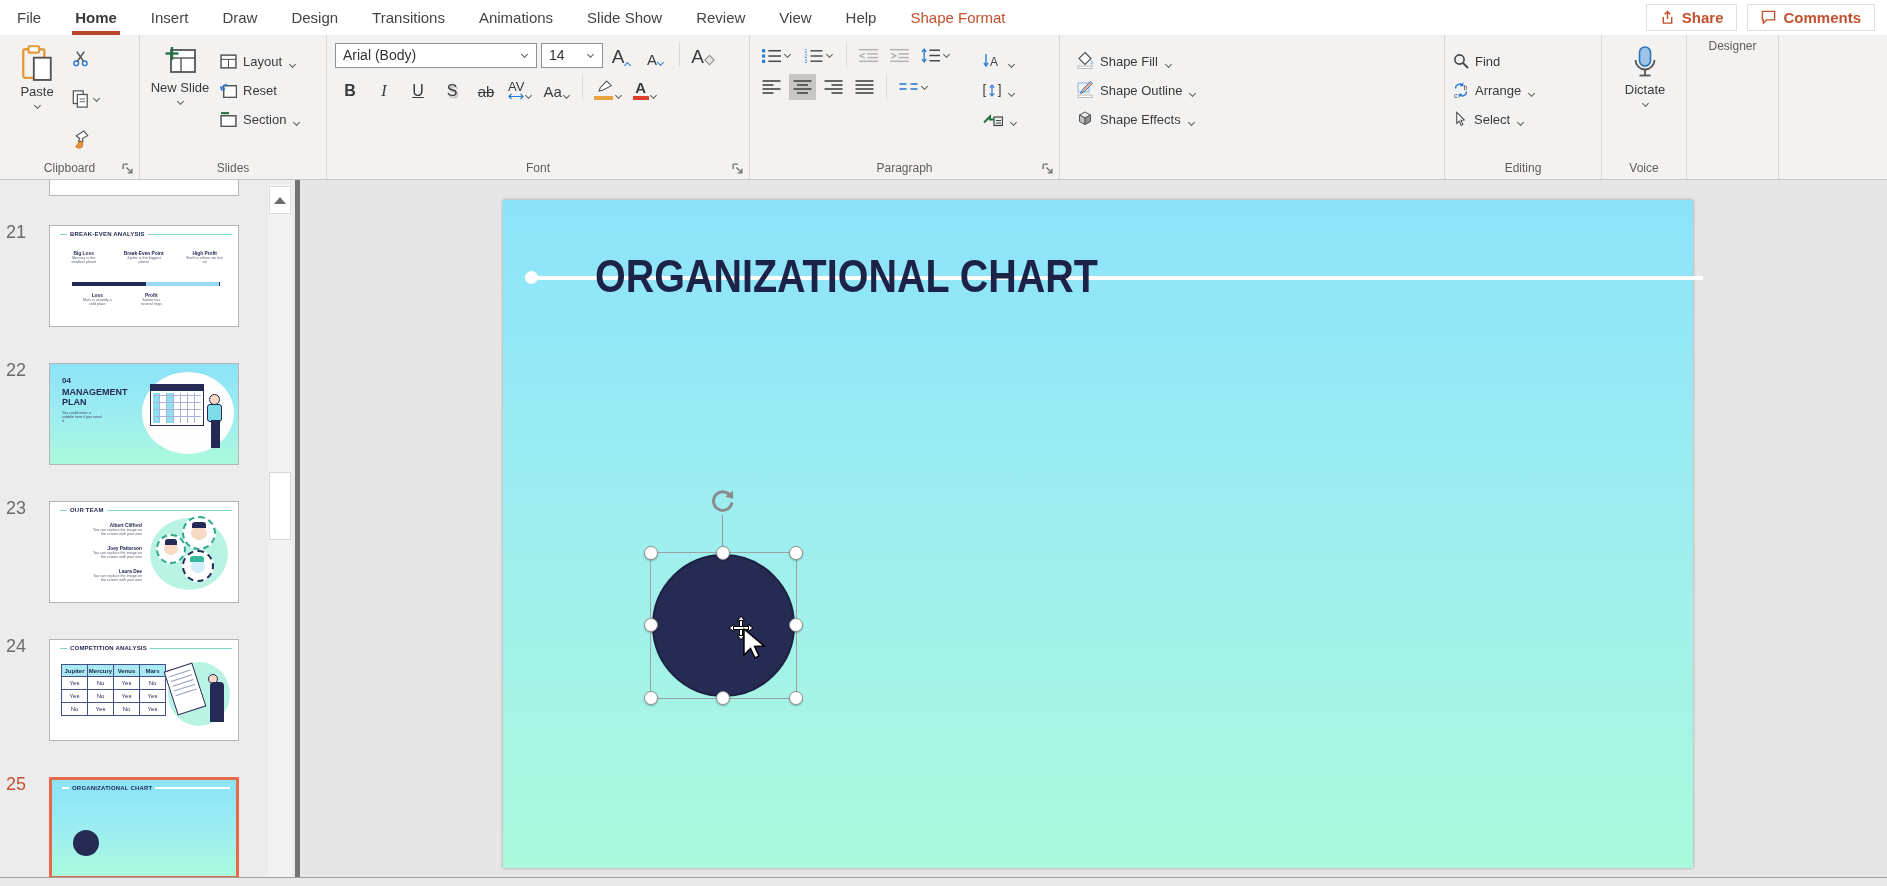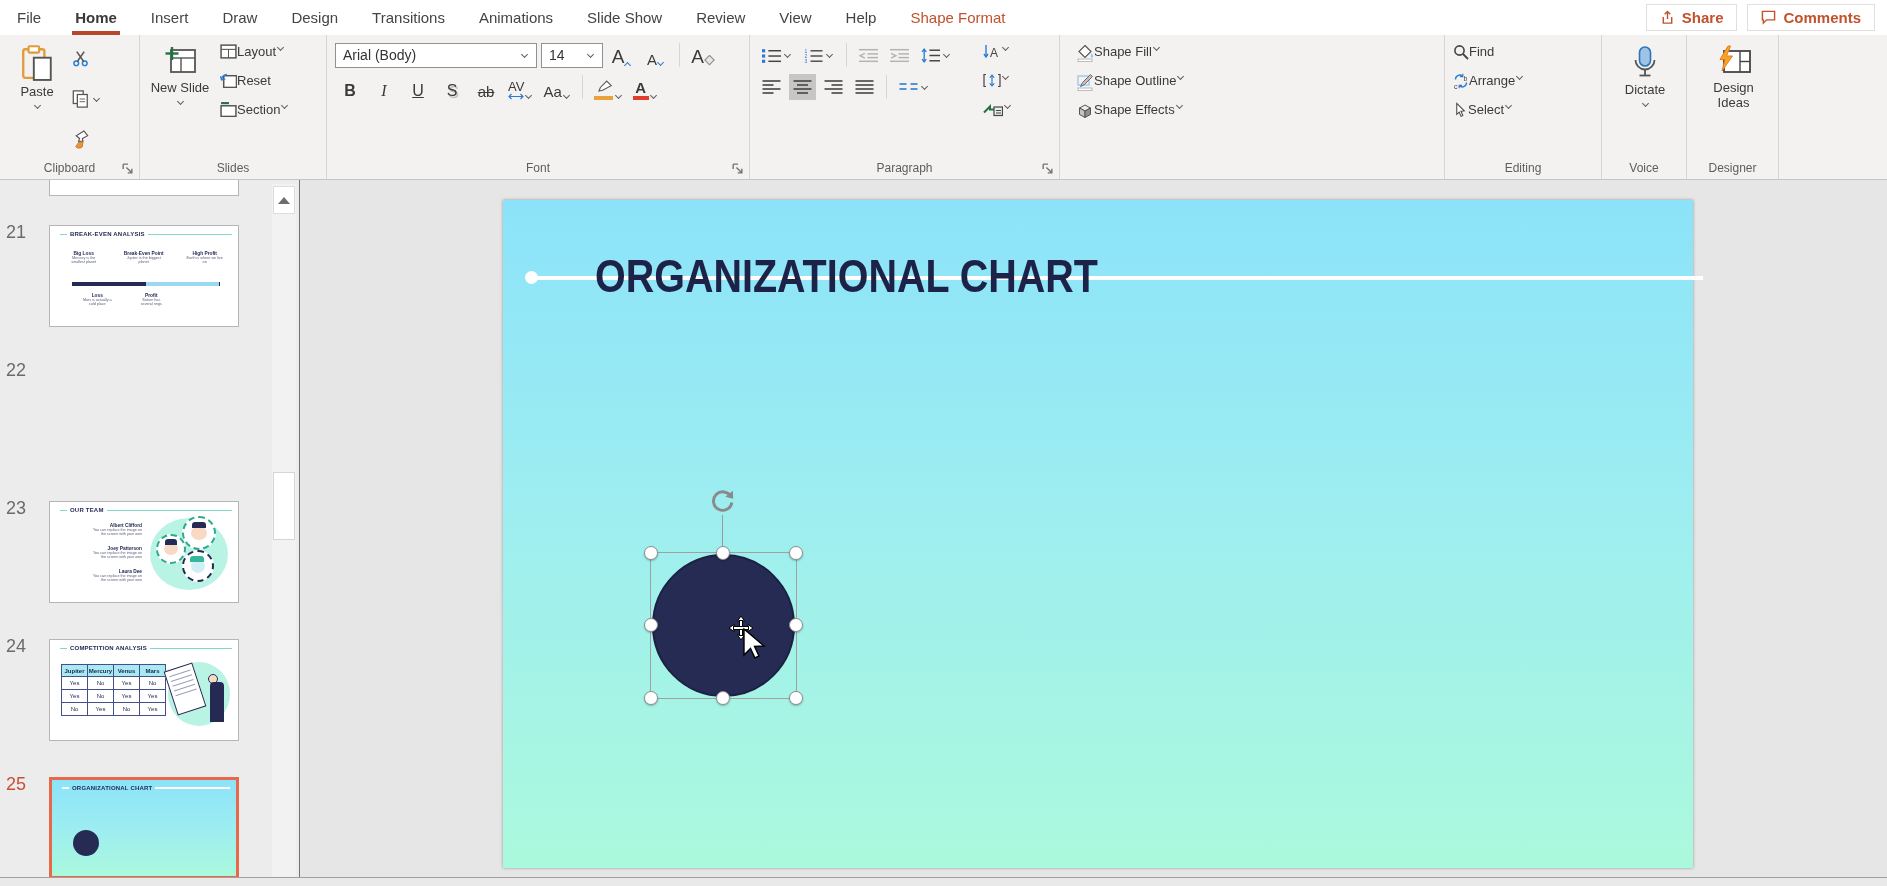--- a/index.html
+++ b/index.html
@@ -13,46 +13,46 @@
   .mi.contextual{color:#c2512c;}
   .mright{margin-left:auto;display:flex;align-items:center;gap:10px;padding-right:12px;text-align:right;}
   .pill{display:flex;align-items:center;gap:7px;border:1px solid #e1dfdd;padding:4px 13px;color:#c2512c;font-size:15px;font-weight:bold;background:#fff;}
   
   .ribbon{position:absolute;top:35px;left:0;right:0;height:145px;background:#f3f2f1;border-bottom:1px solid #c8c6c4;display:flex;box-sizing:border-box;}
   .rg{position:relative;height:144px;border-right:1px solid #d8d6d4;box-sizing:border-box;display:flex;flex-direction:column;}
   .rgc{flex:1;display:flex;padding:7px 6px 0 8px;}
   .rgf{height:22px;display:flex;align-items:center;justify-content:center;font-size:12px;color:#605e5c;position:relative;}
   .launch{position:absolute;right:5px;bottom:4px;width:13px;height:13px;opacity:.85;}
   .big{display:flex;flex-direction:column;align-items:center;padding-top:3px;gap:3px;cursor:default;}
-  .big .lbl{font-size:13px;color:#3b3a39;text-align:center;line-height:15px;}
+  .big .lbl{font-size:13px;color:#3b3a39;text-align:right;line-height:15px;}
   .chv{width:9px;height:8px;display:inline-block;position:relative;flex:0 0 auto;}
   .chv::after{content:"";position:absolute;left:2px;top:1px;width:4px;height:4px;border-right:1.4px solid #5f5e5c;border-bottom:1.4px solid #5f5e5c;transform:rotate(45deg);}
   .minicol{display:flex;flex-direction:column;justify-content:space-between;padding:4px 0 6px 6px;}
   .minib{display:flex;align-items:center;gap:3px;height:24px;}
   .stack{display:flex;flex-direction:column;justify-content:flex-start;gap:4px;padding-top:2px;}
-  .srow{display:flex;align-items:flex-start;height:25px;font-size:13px;color:#3b3a39;white-space:nowrap;}
+  .srow{display:flex;align-items:flex-end;gap:6px;height:25px;font-size:13px;color:#3b3a39;white-space:nowrap;}
   .fontg{display:flex;flex-direction:column;gap:6px;width:100%;}
   .frow{display:flex;align-items:center;gap:4px;}
   .combo{background:#fff;border:1px solid #919191;height:25px;display:flex;align-items:center;padding:0 7px;font-size:14px;color:#333;box-sizing:border-box;}
   .combo .chv{margin-left:auto;}
   .tbtn{display:flex;align-items:flex-end;justify-content:center;min-width:24px;height:26px;font-size:16px;color:#3b3a39;padding:0 3px;cursor:default;}
   .fB{font-weight:bold}.fI{font-style:italic;font-family:"Liberation Serif",serif}
   .fU{text-decoration:underline}.fS{text-shadow:1.5px 1.5px 1px #b9b7b5}
   .fX{text-decoration:line-through;font-size:15px}
   .vsep{width:1px;height:24px;background:#d8d6d4;margin:0 4px;align-self:center;}
   .ibtn{display:flex;align-items:center;justify-content:center;height:26px;padding:0 4px;gap:2px;}
   .ibtn.active{background:#c8c6c4;}
   .stackA{display:flex;flex-direction:column;gap:1px;justify-content:flex-start;}
   .caret{width:8px;height:8px;position:relative;display:inline-block;}
   .caret::after{content:"";position:absolute;left:1px;width:4px;height:4px;border-right:1.6px solid #2b7cd3;border-bottom:1.6px solid #2b7cd3;}
   .caret.up::after{top:3px;transform:rotate(-135deg);}
   .caret.dn::after{top:0;transform:rotate(45deg);}
   .colorbar{display:block;width:16px;height:4px;margin-top:1px;}
   
-  .panel{position:absolute;left:0;top:180px;width:300px;bottom:8px;background:#ececec;border-right:1px solid #737373;overflow:hidden;box-sizing:border-box;}
+  .panel{position:absolute;left:0;top:180px;width:300px;bottom:8px;background:#ececec;border-right:5px solid #737373;overflow:hidden;box-sizing:border-box;}
   .num{position:absolute;left:6px;width:34px;text-align:left;font-size:18px;color:#6b6b6b;}
   .num.sel{color:#c75133;}
   .thumb{position:absolute;left:49px;width:190px;height:102px;background:#fff;border:1px solid #b5b5b5;box-sizing:border-box;overflow:hidden;cursor:pointer;}
   .thumb.sel{border:3px solid #e8694a;}
   .grad{background:linear-gradient(180deg,#8ce3f9 0%,#9eeef0 55%,#abf9dc 100%);}
   .tt{position:absolute;left:10px;top:5px;right:6px;display:flex;align-items:center;gap:3px;}
   .tt .dash{width:7px;height:1px;background:#7fd8c8;}
   .tt .txt{font-size:6px;font-weight:bold;color:#242a54;white-space:nowrap;letter-spacing:.2px;}
   .tt .line{flex:1;height:1px;background:#7fd8c8;}
   .tt.white .dash,.tt.white .line{background:#fff;height:1.5px;}
@@ -550,31 +550,20 @@
           <span class="lbl">Dictate</span>
           <i class="chv"></i>
         </div>
       </div>
       <div class="rgf">
           <span>Voice</span>
         </div>
     </div>
 
     <div class="rg" style="width:92px">
-      <div class="rgc" style="justify-content:center">
-        <div class="big" style="width:70px">
-          <svg width="36" height="32" viewBox="0 0 36 32">
-              <rect x="8" y="6" width="26" height="21" fill="#fff" stroke="#444" stroke-width="1.8"></rect>
-              <line x1="24" y1="6" x2="24" y2="27" stroke="#444" stroke-width="1.4"></line>
-              <line x1="24" y1="16.5" x2="34" y2="16.5" stroke="#444" stroke-width="1.4"></line>
-              <path d="M12 1 L4 14.5 H9 L6 26 L16.5 11 H10.5 L14.5 1 Z" fill="#f7a325" stroke="#e97c1e" stroke-width="1"></path>
-            </svg>
-          <span class="lbl" style="width:52px">Design Ideas</span>
-        </div>
-      </div>
       <div class="rgf">
           <span>Designer</span>
         </div>
     </div>
   </div>
 
   <div class="panel">
 
     <div class="thumb" style="top:-86px;height:102px"></div>
 
@@ -609,20 +598,38 @@
             <div class="tiny">Mars is actually a cold place</div>
           </div>
         <div style="width:45%">
             <div class="plabel">Profit</div>
             <div class="tiny">Saturn has several rings</div>
           </div>
       </div>
     </div>
 
     <div class="num" style="top:180px">22</div>
+    <div class="thumb grad" style="top:183px">
+      <div style="position:absolute;left:12px;top:12px;width:66px">
+        <div style="font-size:8px;font-weight:bold;color:#242a54">04</div>
+        <div style="font-size:9px;font-weight:bold;color:#242a54;line-height:10px;margin-top:2px">MANAGEMENT PLAN</div>
+        <div class="tiny" style="margin-top:4px;transform-origin:left top;color:#3c4468">You could enter a subtitle here if you need it</div>
+      </div>
+      <div class="blob" style="right:4px;top:8px;width:92px;height:82px;background:#fdfdfd"></div>
+      <div style="position:absolute;right:34px;top:20px;width:52px;height:40px;background:#fff;border:1.5px solid #242a54">
+        <div style="height:6px;background:#242a54"></div>
+        <div style="position:absolute;left:2px;top:8px;right:2px;bottom:2px;background:
+          repeating-linear-gradient(90deg,transparent 0 6px,#a9b2d8 6px 7px),
+          repeating-linear-gradient(0deg,transparent 0 6px,#a9b2d8 6px 7px),
+          linear-gradient(90deg,#8fe0ef 0 7px,transparent 7px 14px,#8fe0ef 14px 21px,transparent 21px)"></div>
+      </div>
+      <div style="position:absolute;right:18px;top:30px;width:9px;height:9px;border-radius:50%;background:#f7d9c4;border:1px solid #242a54"></div>
+      <div style="position:absolute;right:16px;top:40px;width:13px;height:16px;border-radius:3px;background:#7edbe8;border:1px solid #242a54"></div>
+      <div style="position:absolute;right:18px;top:56px;width:9px;height:28px;background:#242a54"></div>
+    </div>
 
     <div class="num" style="top:318px">23</div>
     <div class="thumb" style="top:321px">
       <div class="tt">
         <span class="dash"></span>
         <span class="txt">OUR TEAM</span>
         <span class="line"></span>
       </div>
       <div style="position:absolute;left:8px;top:20px;width:84px;text-align:right">
         <div style="margin-bottom:5px">

